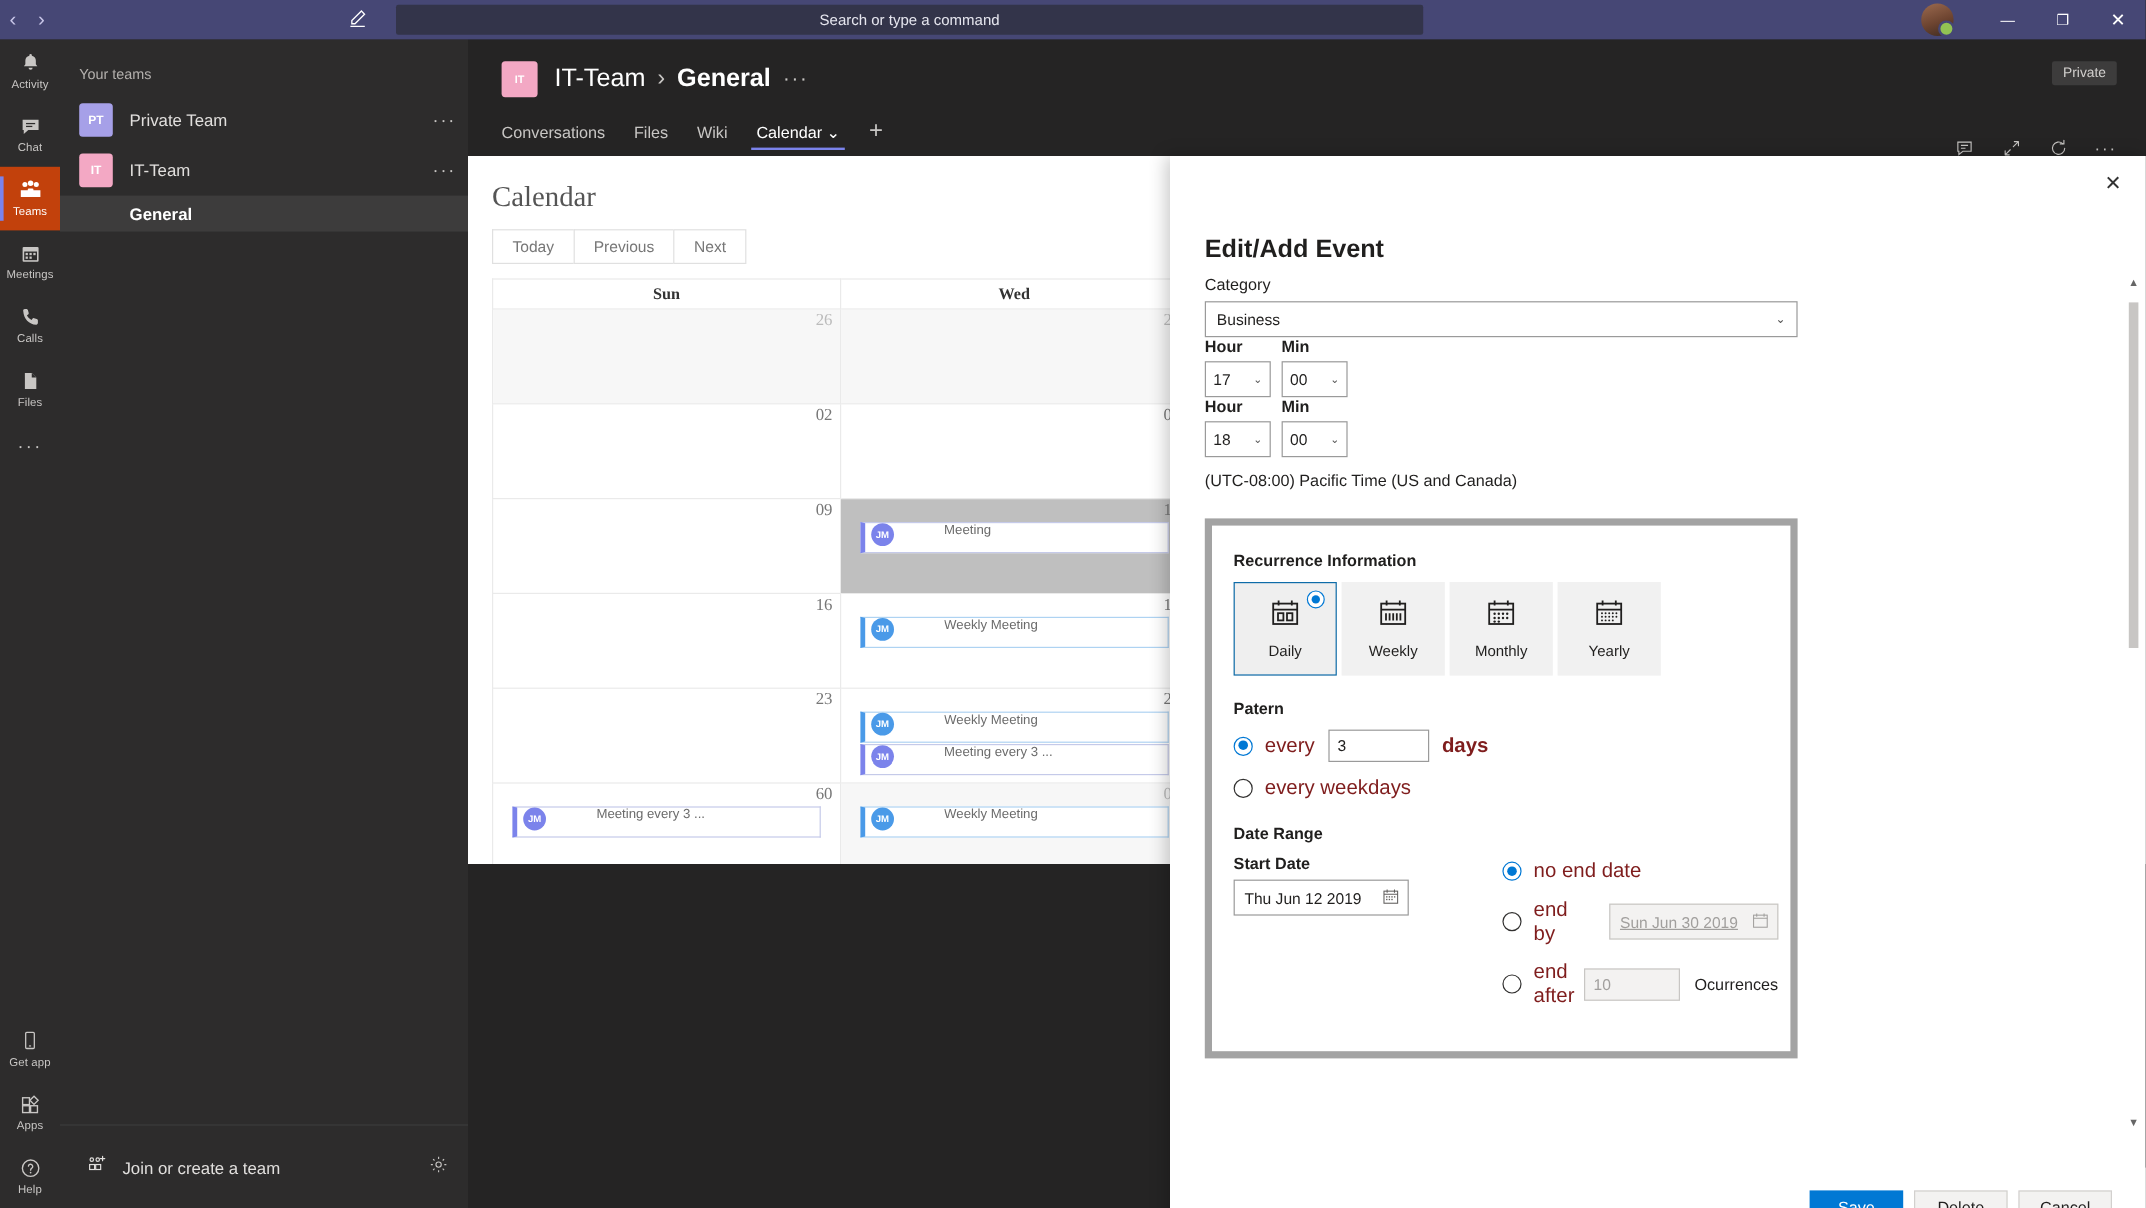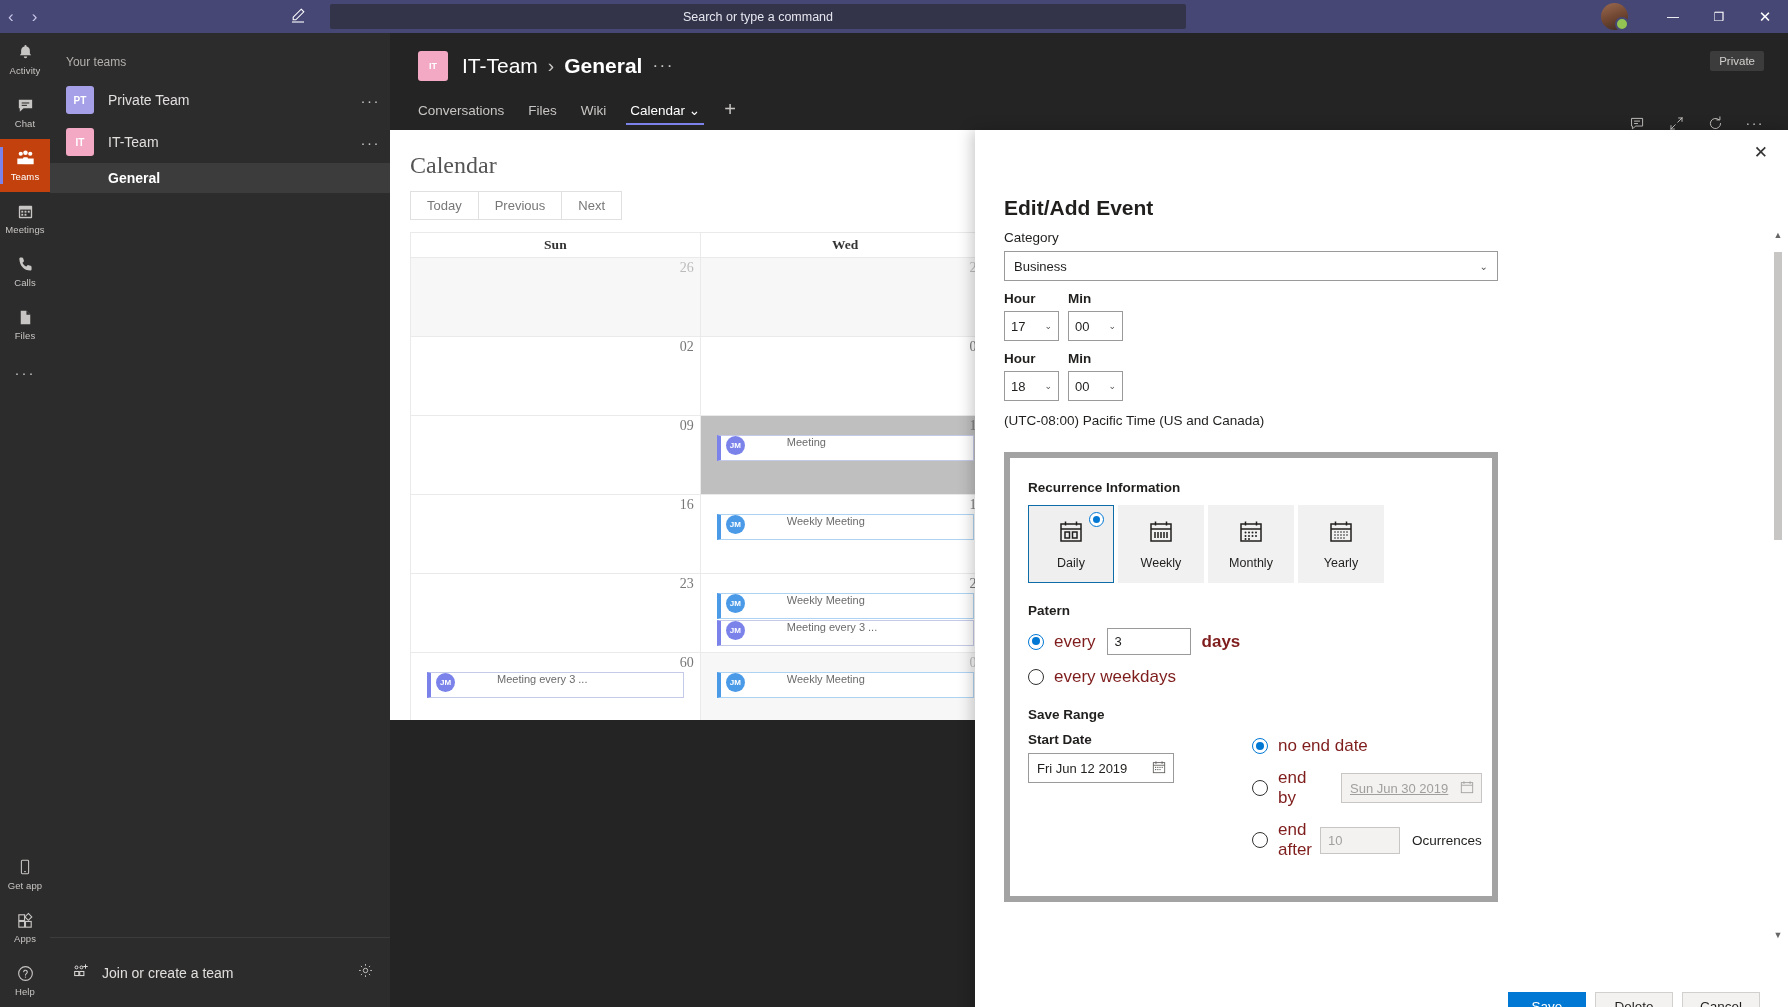--- a/index.html
+++ b/index.html
@@ -198,21 +198,21 @@
     overflow: hidden; padding: 0 38px 0 29px;
   }
   .fld-label { font-size: 13.5px; color: #201f1e; margin-bottom: 6px; font-weight: 400; }
   .fld-label.b { font-weight: 700; }
   .select-box {
     width: 494px; height: 30px; border: 1px solid #9a9a9a; background: #fff;
     display: flex; align-items: center; padding: 0 9px; font-size: 13px;
     color: #201f1e; position: relative; cursor: pointer;
   }
   .select-box .chev { position: absolute; right: 9px; color: #555; font-size: 10px; }
-  .hm-row { display: flex; gap: 9px; margin-top: 10px; }
+  .hm-row { display: flex; gap: 9px; margin-top: 0; }
   .hm-col { }
   .hm-lbl { font-size: 13.5px; color: #201f1e; font-weight: 700; margin-bottom: 5px; }
   .hm-sel {
     width: 55px; height: 30px; border: 1px solid #9a9a9a; background: #fff;
     display: flex; align-items: center; padding: 0 6px; font-size: 13px;
     color: #201f1e; position: relative; cursor: pointer;
   }
   .hm-sel .chev { position: absolute; right: 6px; color: #555; font-size: 9px; }
   .tz-line { font-size: 13.5px; color: #201f1e; margin-top: 12px; }
   .rec-box {
@@ -765,26 +765,26 @@
           <span class="radio on"></span>
           <span class="radio-txt">every</span>
           <input class="num-input" value="3" style="">
           <span class="radio-txt" style="font-weight:700">days</span>
         </div>
         <div class="radio-row">
           <span class="radio"></span>
           <span class="radio-txt">every weekdays</span>
         </div>
 
-        <div class="sec-hd">Save Range</div>
+        <div class="sec-hd">Date Range</div>
         <div class="dr-grid">
           <div>
             <div class="fld-label b">Start Date</div>
             <div class="date-input">
-              <span>Fri Jun 12 2019</span>
+              <span>Thu Jun 12 2019</span>
               <span class="calico">
                 <svg width="14" height="14" viewBox="0 0 16 16" fill="none" stroke="#605e5c" stroke-width="1">
                     <rect x="1.5" y="3" width="13" height="11.5"></rect>
                     <path d="M1.5 6h13"></path>
                     <path d="M4.5 1.5v3M11.5 1.5v3"></path>
                     <g fill="#605e5c" stroke="none">
                       <rect x="3.5" y="7.8" width="1.3" height="1.3"></rect>
                       <rect x="6" y="7.8" width="1.3" height="1.3"></rect>
                       <rect x="8.5" y="7.8" width="1.3" height="1.3"></rect>
                       <rect x="11" y="7.8" width="1.3" height="1.3"></rect>

